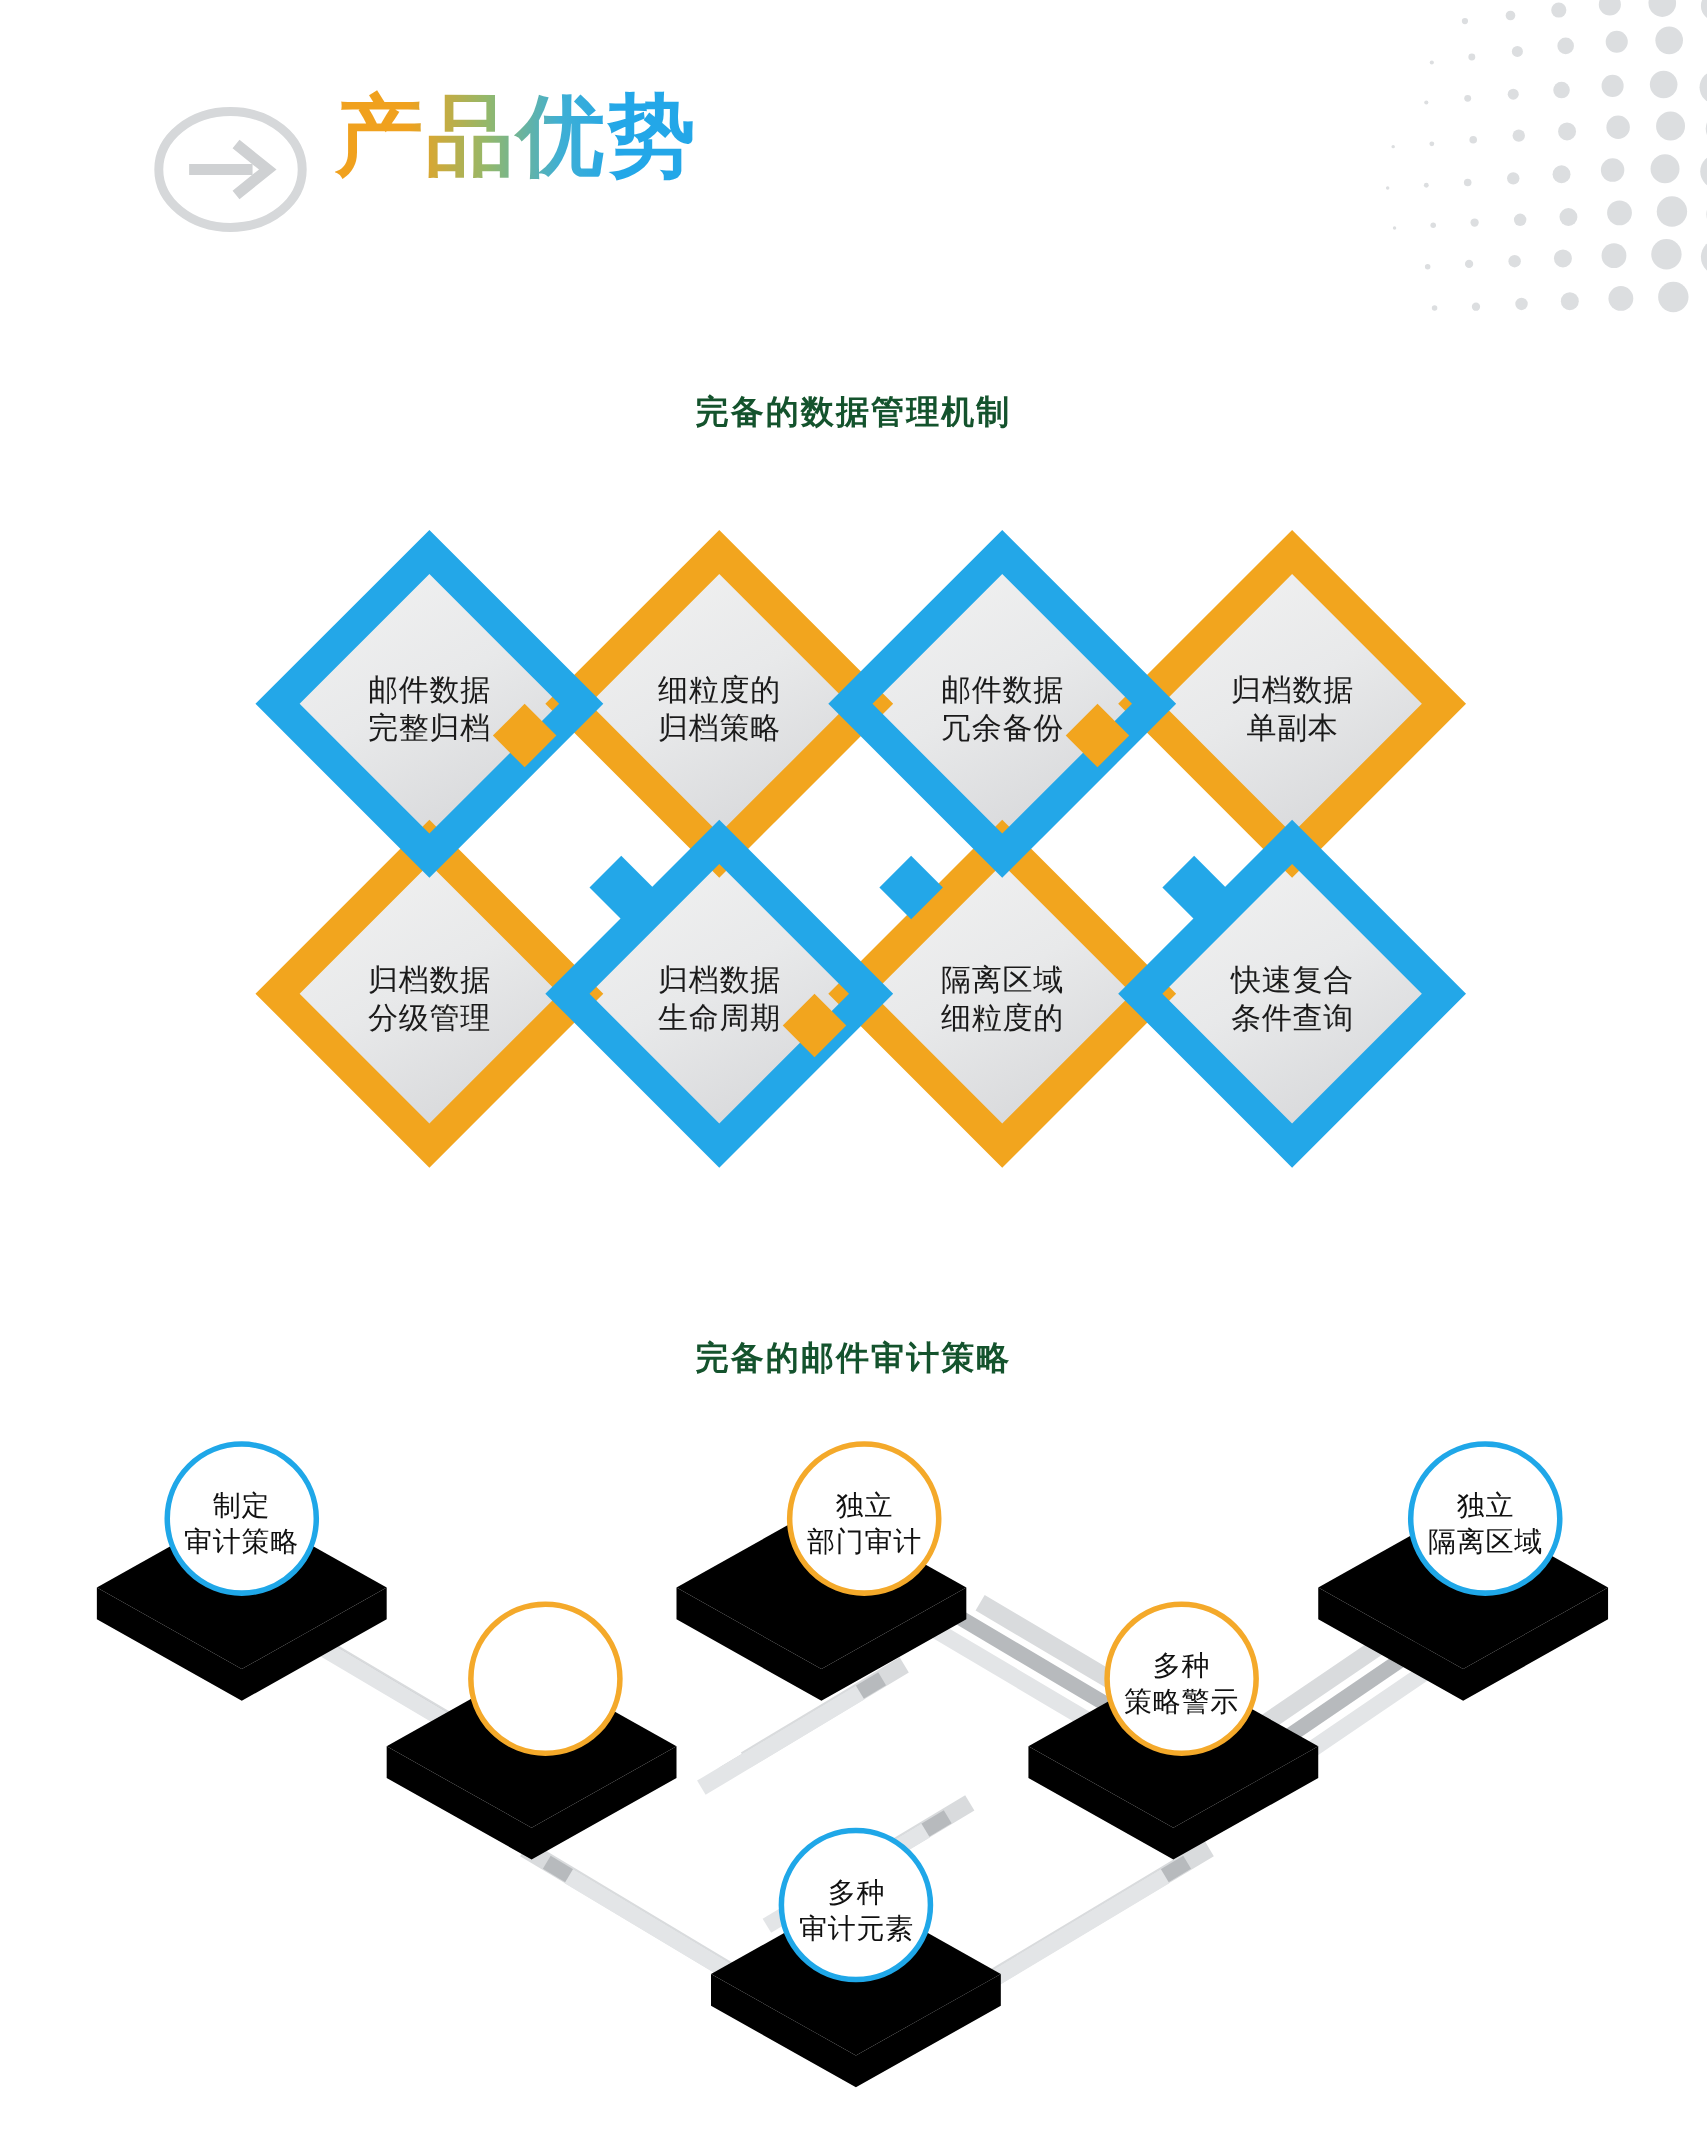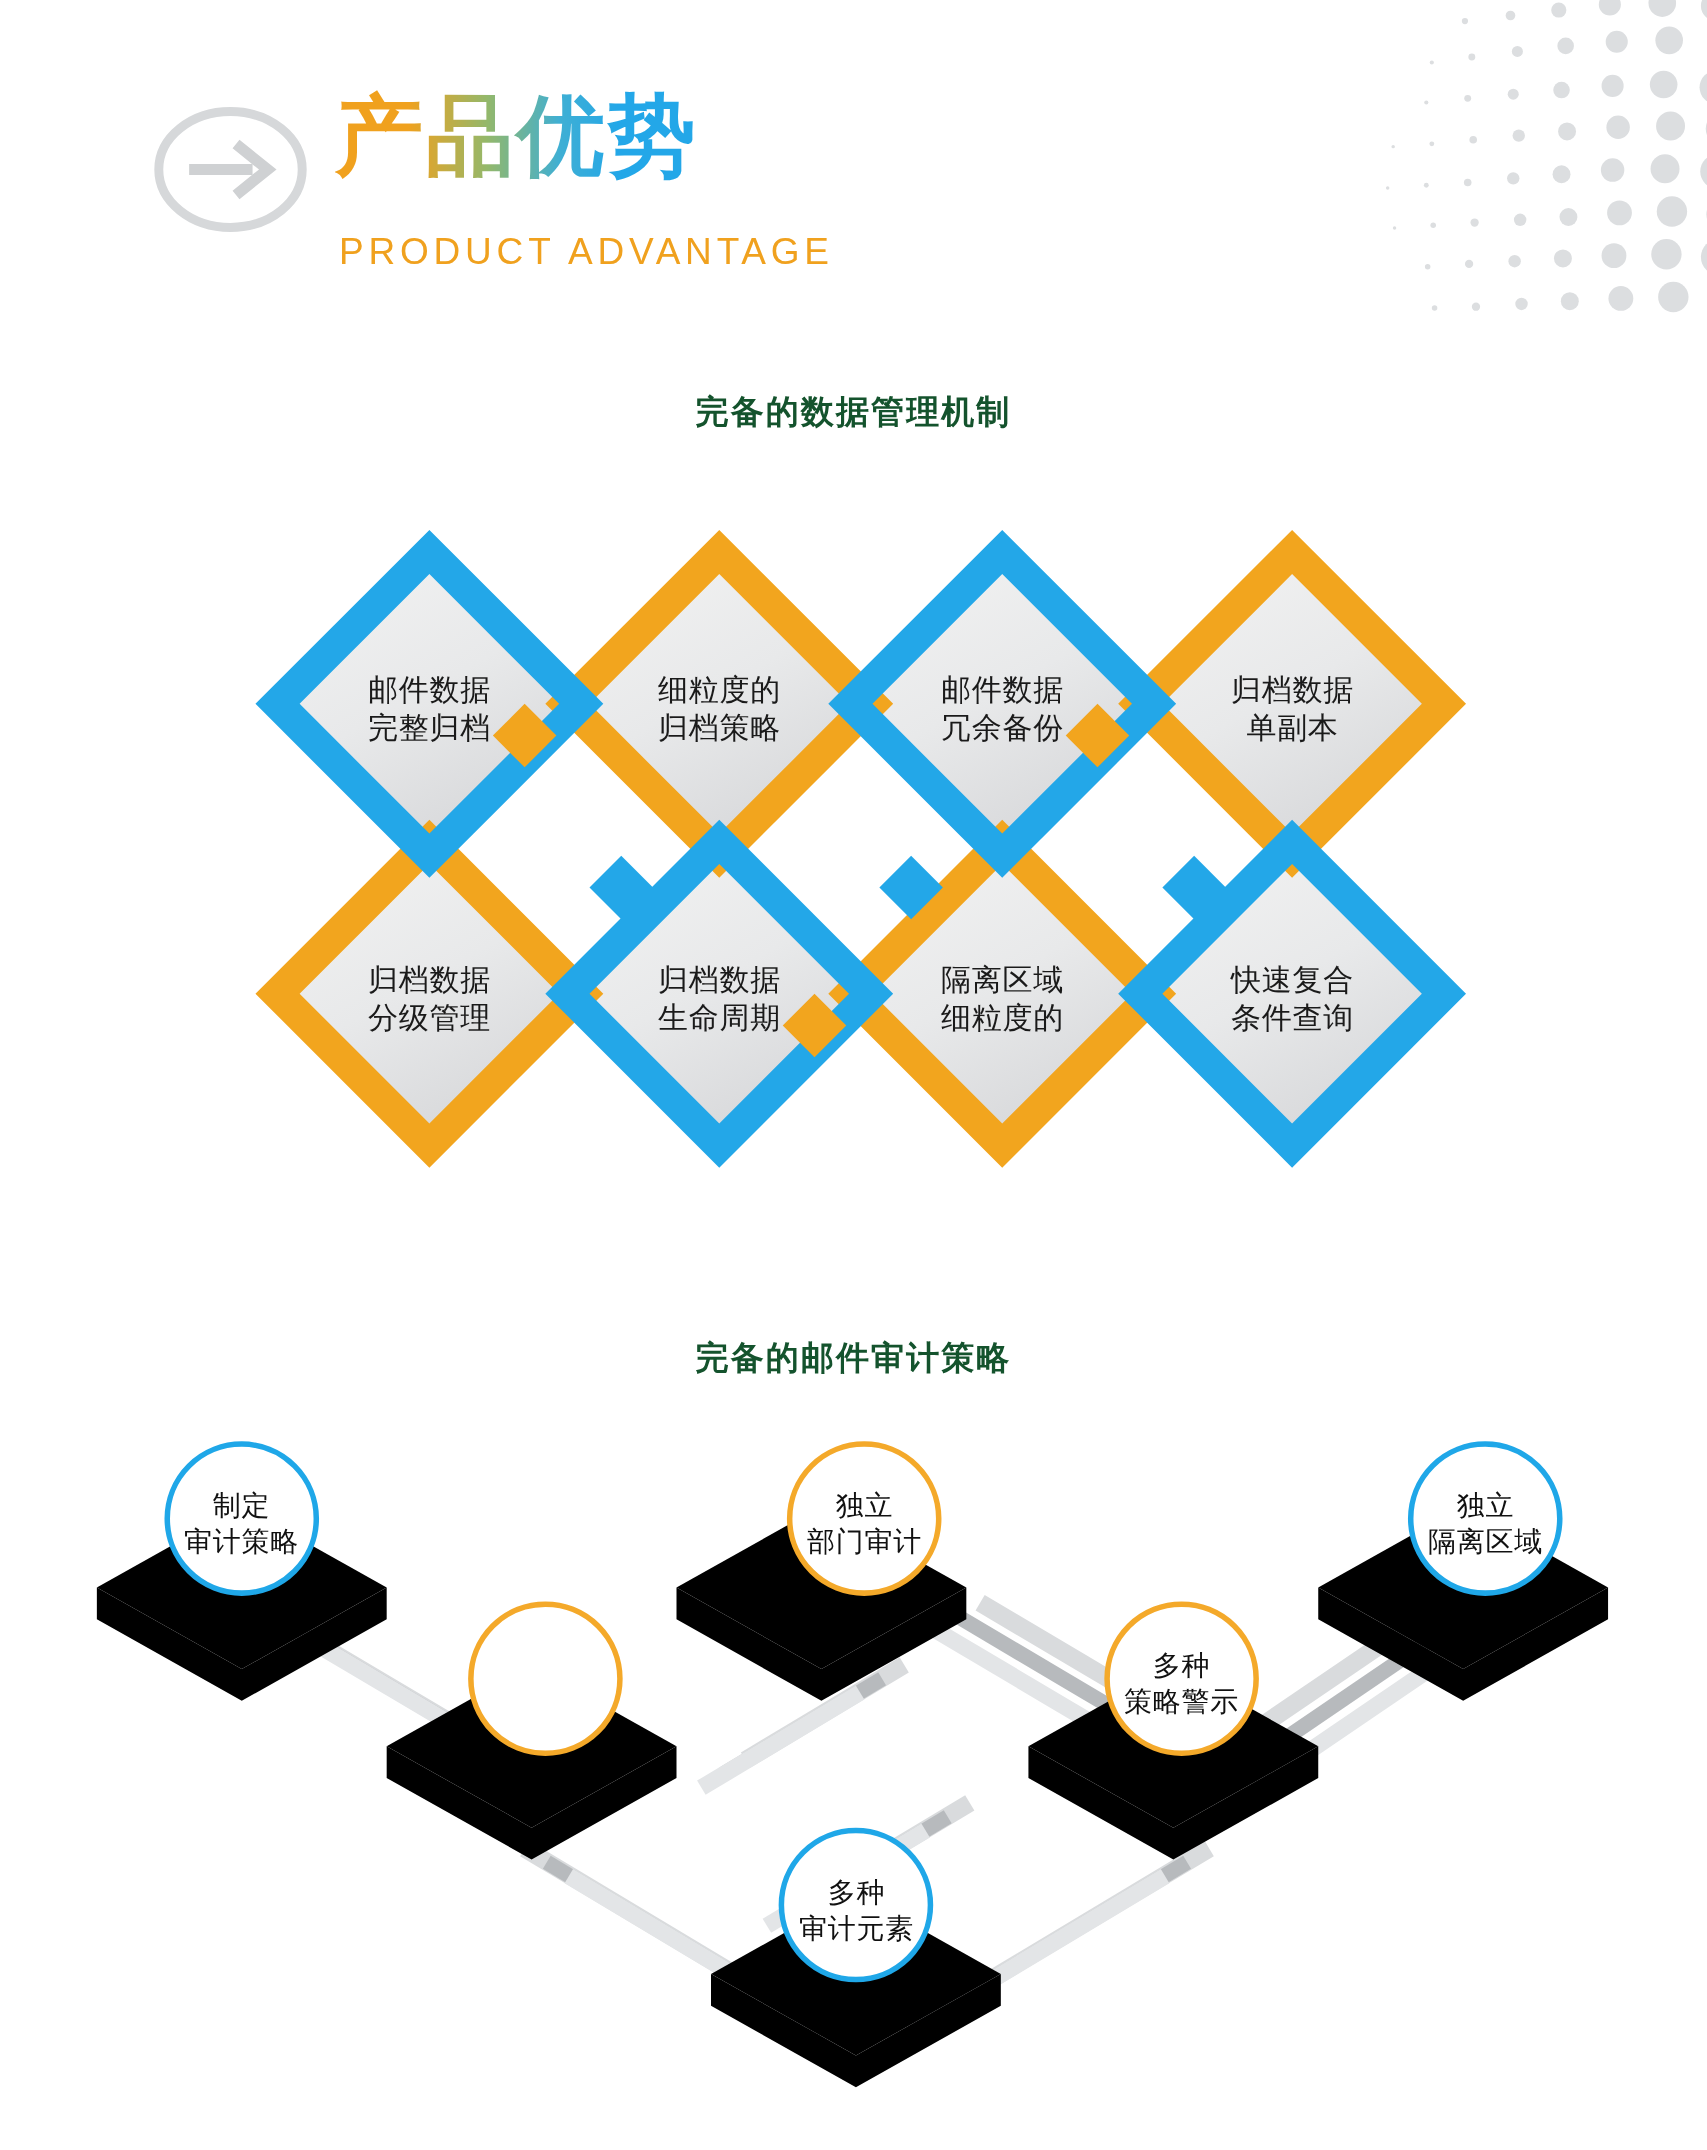--- a/index.html
+++ b/index.html
@@ -132,21 +132,20 @@
 
   <div id="arrow-badge">
     <svg viewBox="0 0 236 190" xmlns="http://www.w3.org/2000/svg" aria-hidden="true">
       <ellipse cx="118" cy="95" rx="104" ry="84" fill="none" stroke="#D6D8DA" stroke-width="13"></ellipse>
       <path d="M58 95 H150" stroke="#CFD1D3" stroke-width="16" stroke-linecap="butt" fill="none"></path>
       <path d="M126 58 L172 95 L126 132" stroke="#CFD1D3" stroke-width="16" fill="none" stroke-linejoin="miter" stroke-linecap="butt"></path>
     </svg>
   </div>
 
   <div id="title-cn">产品优势</div>
-  <div id="title-en">PRODUCT ADVANTAGE</div>
 </div>
 
 <div id="sec1-title" class="section-title">完备的数据管理机制</div>
 
 <div id="diamond-wrap">
   <svg viewBox="0 0 2473 1120" xmlns="http://www.w3.org/2000/svg" aria-hidden="true">
     <defs>
       <linearGradient id="gfill" x1="0" y1="0" x2="0.55" y2="1">
         <stop offset="0%" stop-color="#F2F2F2"></stop>
         <stop offset="55%" stop-color="#E8E9EA"></stop>

